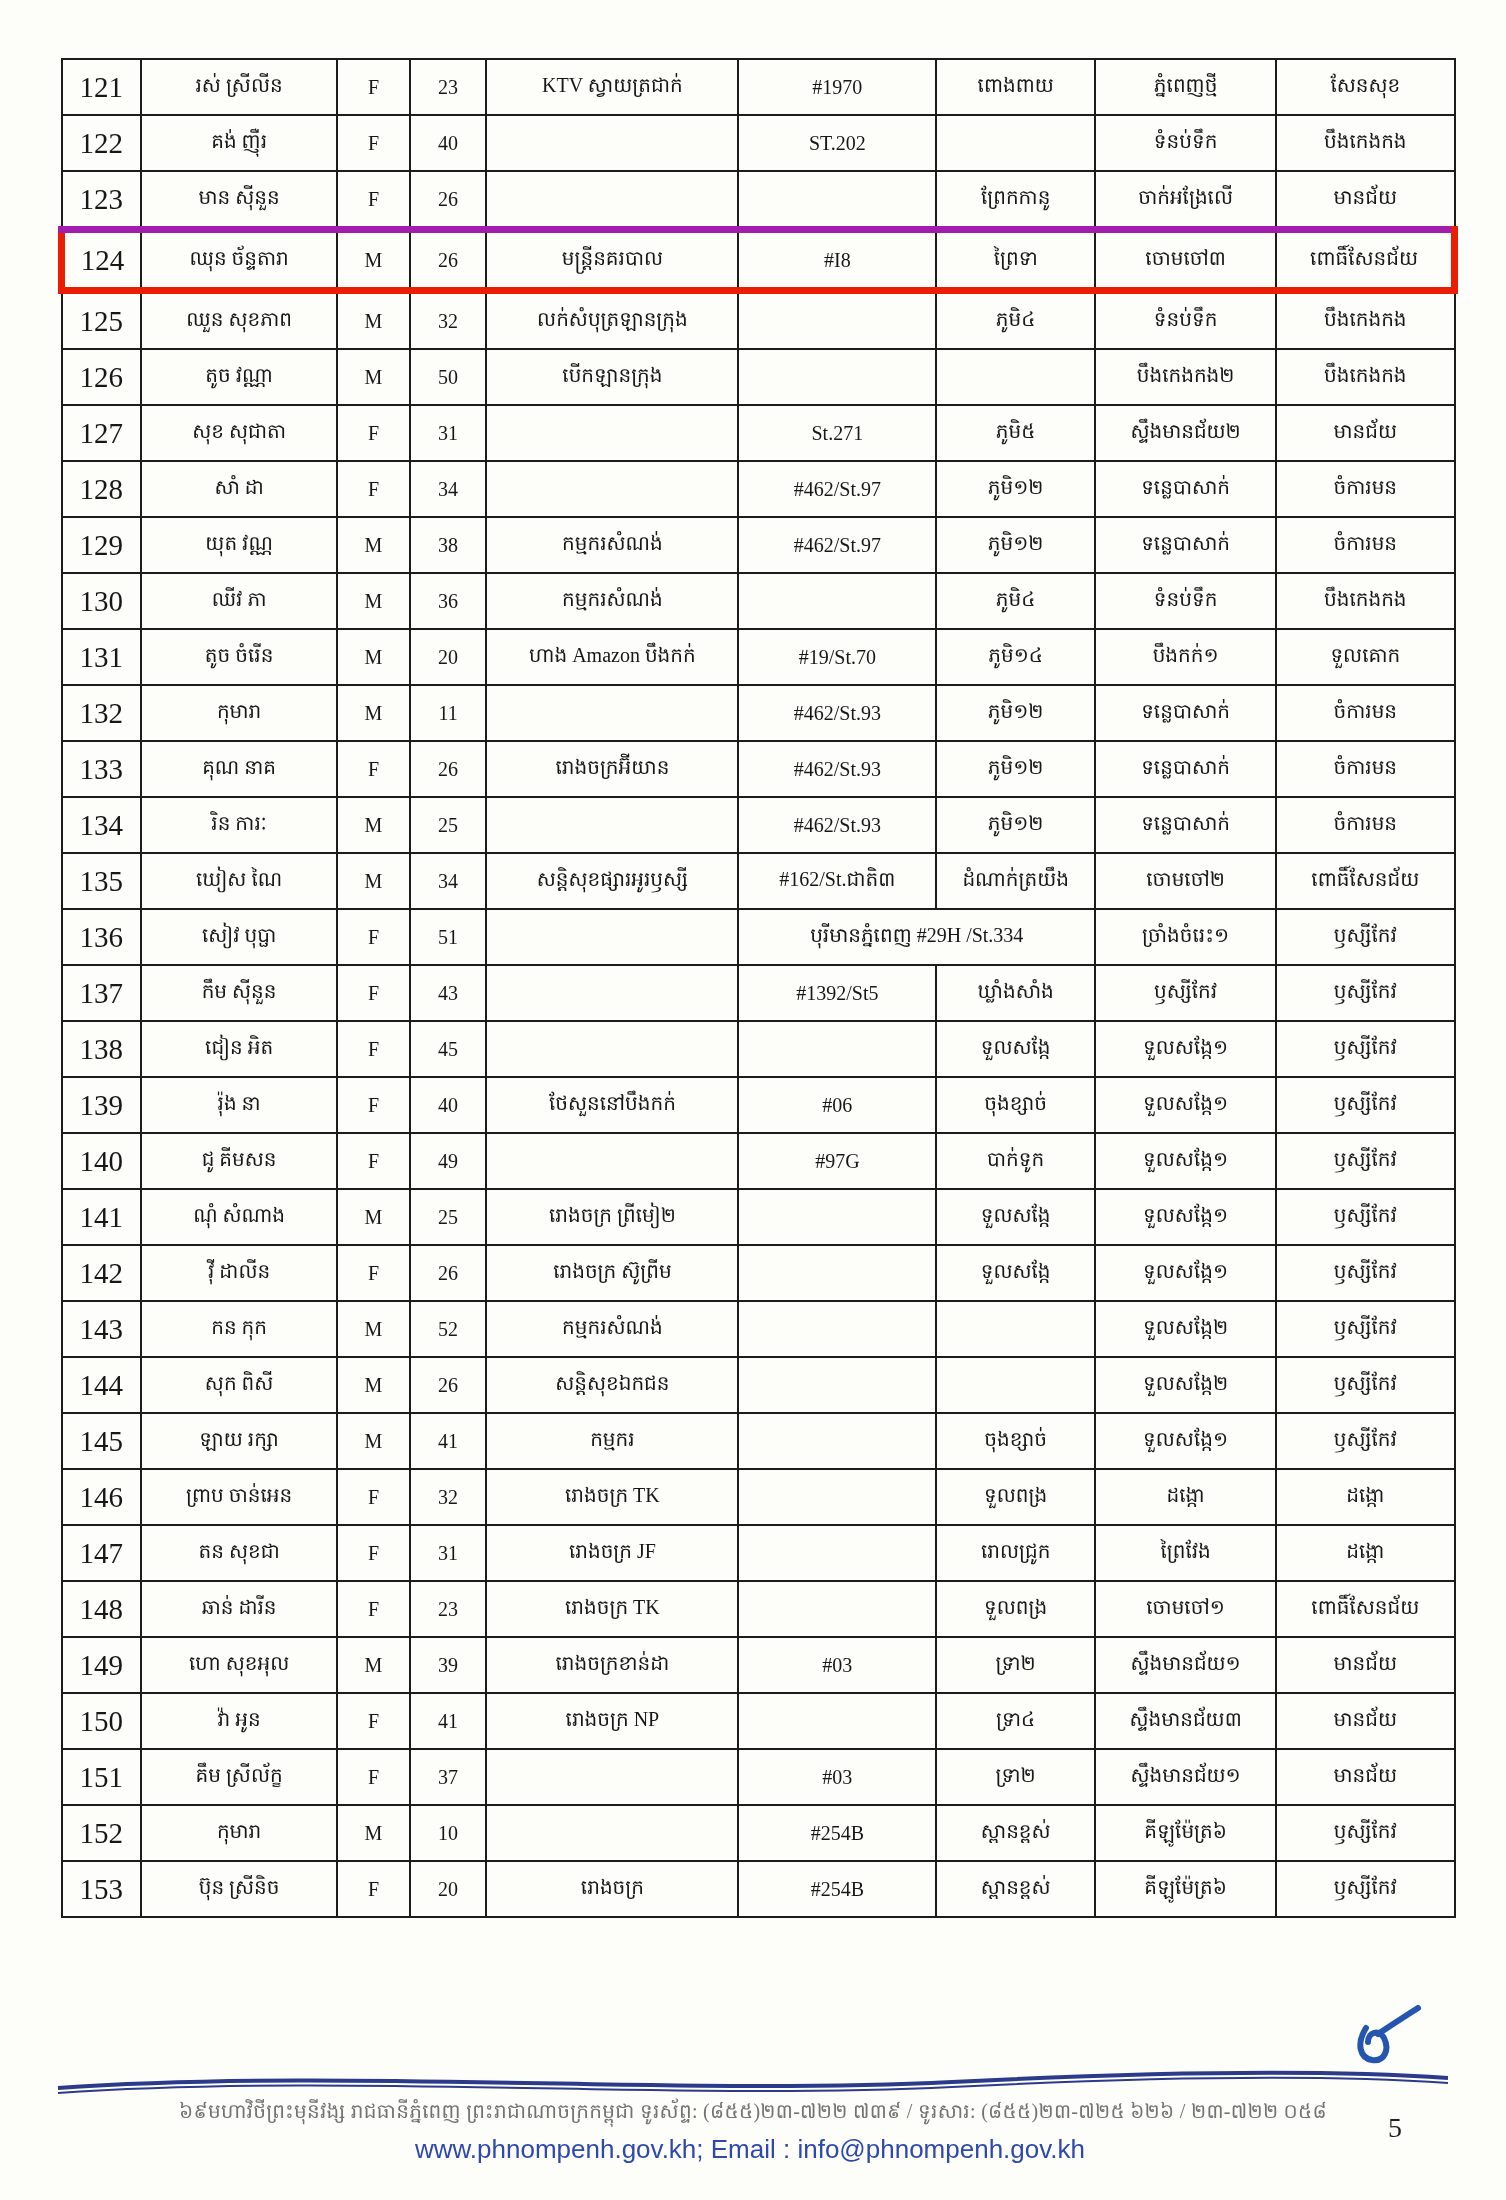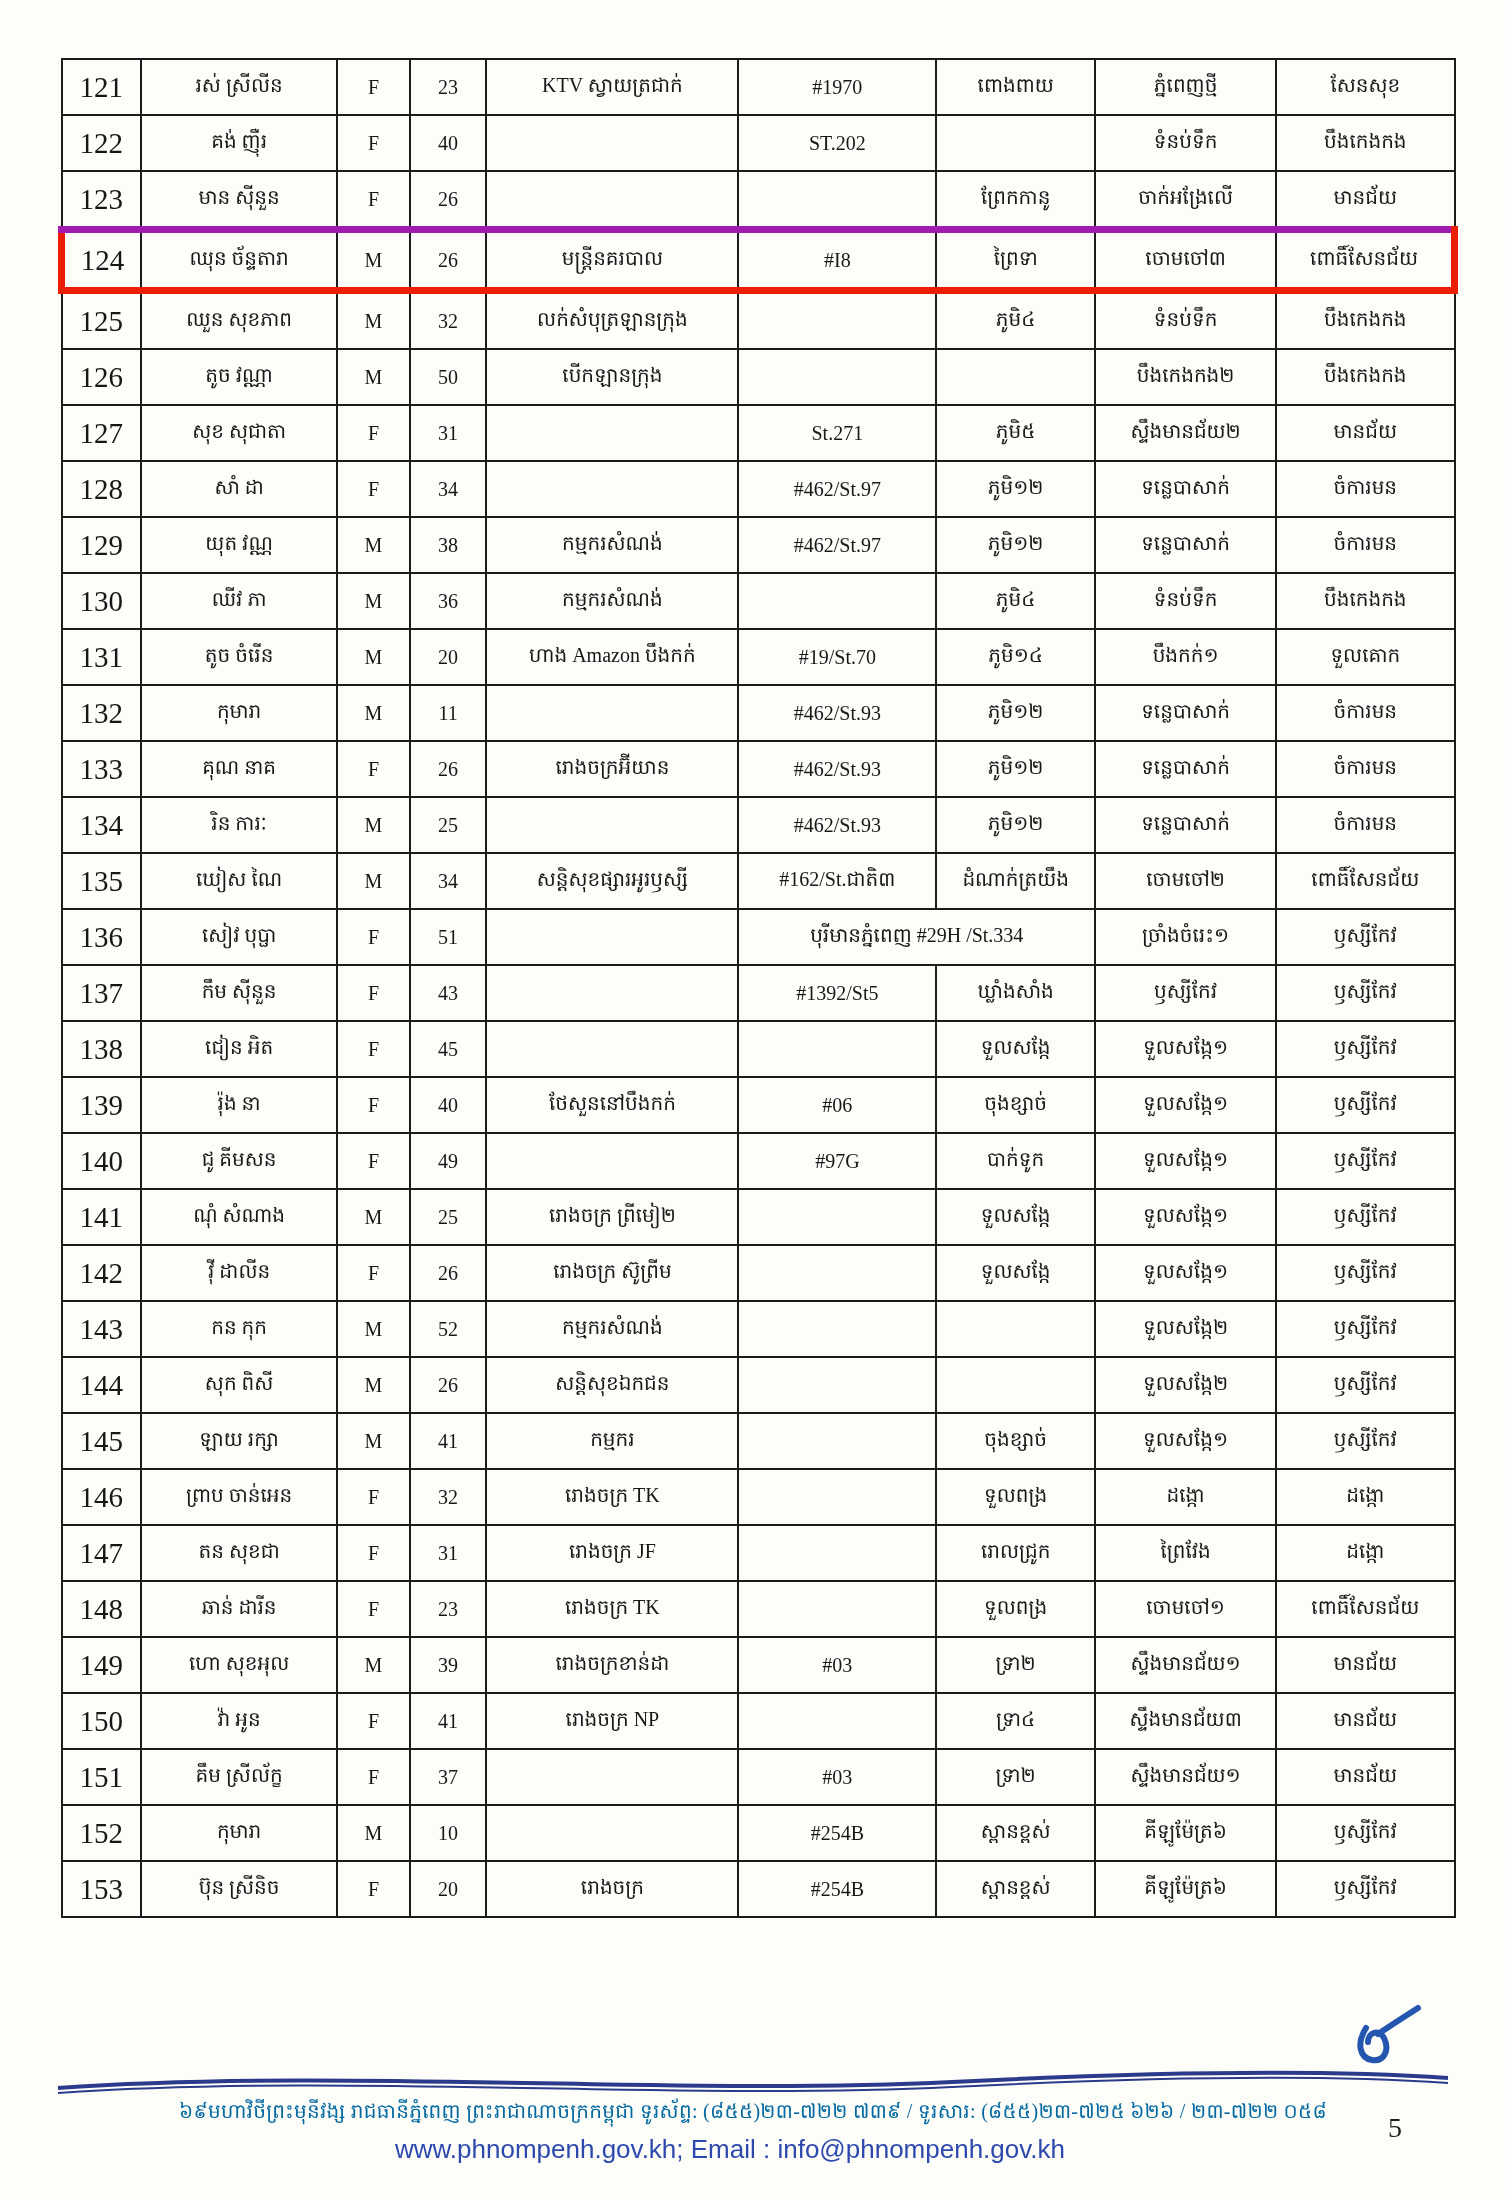--- a/index.html
+++ b/index.html
@@ -27,27 +27,28 @@
   table.resident td:first-child{font-size:29px;}
   
   tr.hl td{border-top:7px solid #a21caf;border-bottom:7px solid #ea1e05;}
   tr.hl td:first-child{border-left:7px solid #ea1e05;}
   tr.hl td:last-child{border-right:7px solid #ea1e05;}
 
   .wave{position:absolute;left:52px;top:2066px;}
   .footer-address{
     position:absolute;top:2098px;left:0;width:1506px;
     text-align:center;font-size:20px;letter-spacing:.3px;
-    color:#0369a1;
+    color:#737373;
   }
   .footer-web{
     position:absolute;top:2134px;left:0;width:1460px;
     text-align:center;font-size:26px;
     color:#2d49ae;
     font-family:"Liberation Sans","DejaVu Sans",sans-serif;
+    padding-left:20px;
   }
   .page-number{
     position:absolute;top:2112px;left:1388px;
     font-size:28px;color:#1e1e1e;
   }
   .pen-mark{position:absolute;left:1352px;top:2004px;}
 </style>
 </head>
 <body>
 

